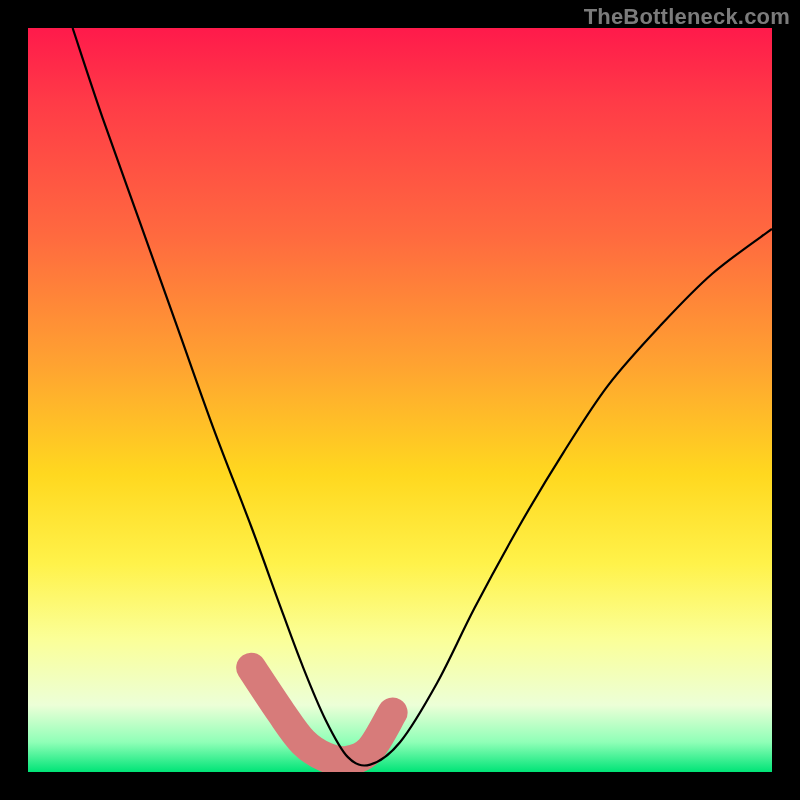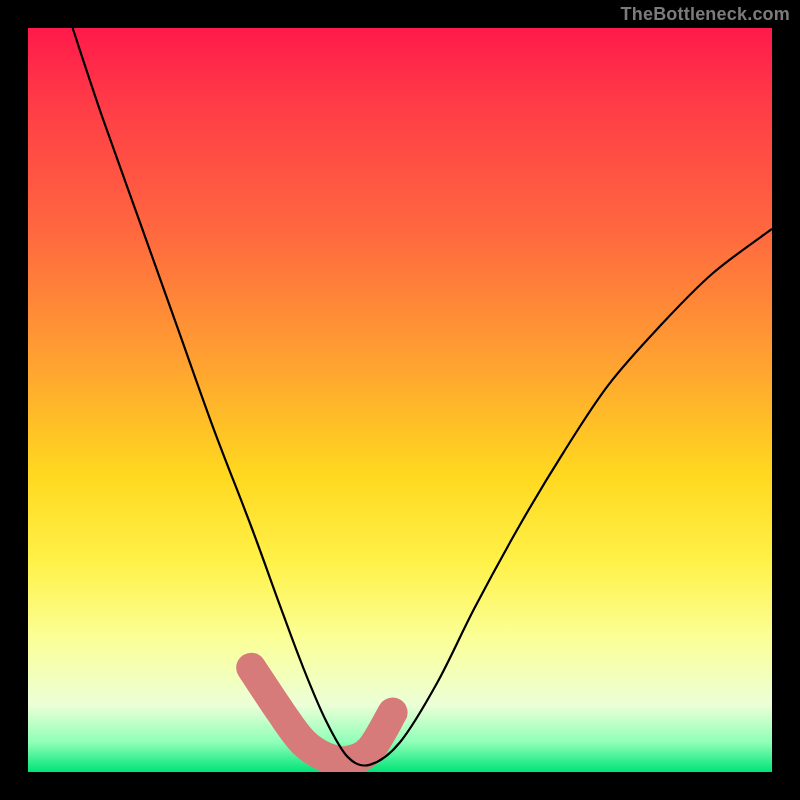--- a/index.html
+++ b/index.html
@@ -35,21 +35,21 @@
       #fbff97 82%,
       #ecffd7 91%,
       #8fffb7 96%,
       #00e477 100%);
   }
   .watermark {
     position: absolute;
     top: 4px;
     right: 10px;
     color: #7b7b7b;
-    font-size: 18px;
+    font-size: 22px;
     font-weight: 600;
     letter-spacing: 0.2px;
   }
   svg.curve {
     position: absolute;
     top: 0;
     left: 0;
     width: 744px;
     height: 744px;
   }

